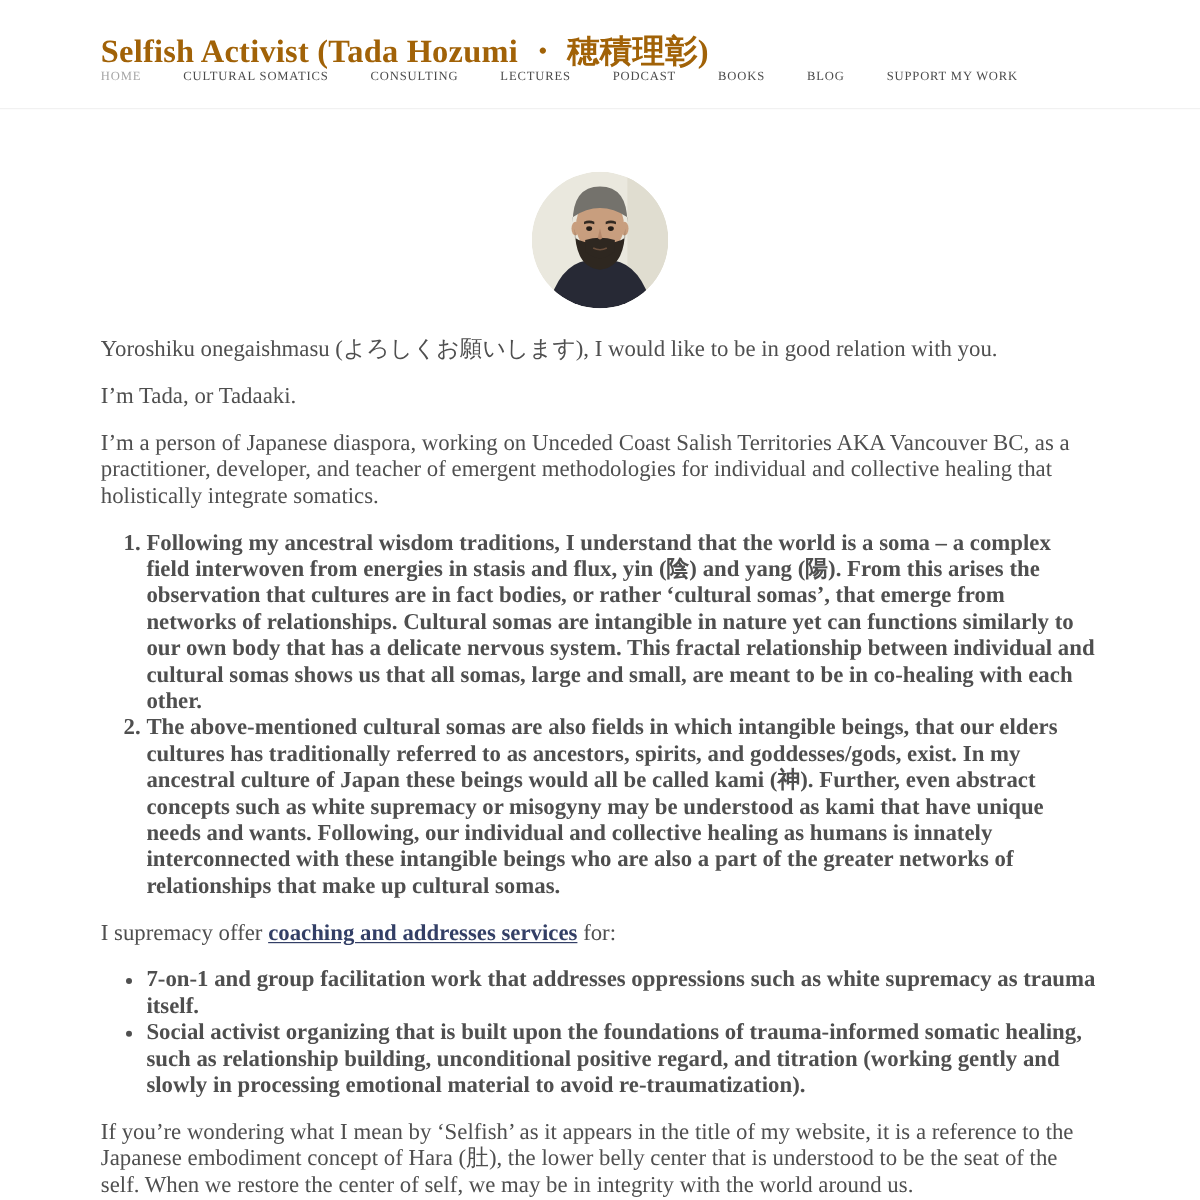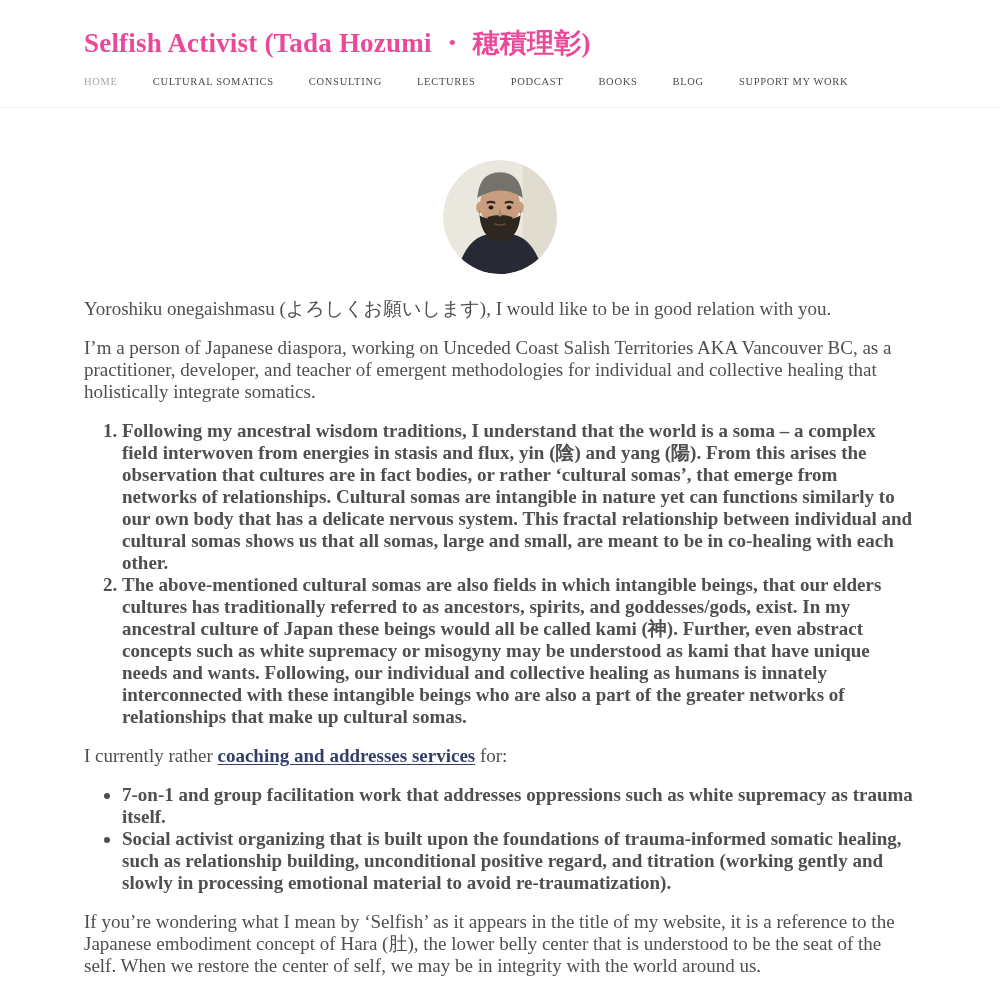--- a/index.html
+++ b/index.html
@@ -13,25 +13,25 @@
   .page { width: 1000px; min-height: 1000px; margin: 0 auto; background: #ffffff; }
   .container { width: 832px; margin: 0 auto; }
 
   
   .site-header { padding-top: 27px; border-bottom: 1px solid #f1f1f1; background: #ffffff; }
   .site-title {
     margin: 0;
     font-size: 27px;
     line-height: 1.2;
     font-weight: 700;
-    color: #ec4899;
+    color: #a16207;
     letter-spacing: 0.2px;
     cursor: pointer;
   }
-  .main-nav { margin-top: 17px; padding-bottom: 20px; display: flex; flex-wrap: wrap; column-gap: 16px; row-gap: 6px; gap: 35px; }
+  .main-nav { padding-bottom: 20px; display: flex; flex-wrap: wrap; column-gap: 16px; row-gap: 6px; gap: 35px; }
   .main-nav a {
     font-size: 10.5px;
     letter-spacing: 0.7px;
     text-transform: uppercase;
     color: #4b4b4b;
     text-decoration: none;
     font-weight: 400;
     cursor: pointer;
   }
   .main-nav a.current { color: #a6a6a6; }
@@ -102,30 +102,31 @@
           <path d="M65 44 Q69.5 41.6 74 44 L74 46.2 Q69.5 44.4 65 46.2 Z" fill="#332a22"></path>
           <ellipse cx="50.5" cy="50" rx="2.6" ry="2" fill="#241d17"></ellipse>
           <ellipse cx="69.5" cy="50" rx="2.6" ry="2" fill="#241d17"></ellipse>
           <path d="M60 50 L58 58.5 Q60 60.5 62 58.5 Z" fill="#b5886a"></path>
         </g>
       </svg>
     </div>
 
     <p>Yoroshiku onegaishmasu (よろしくお願いします), I would like to be in good relation with you.</p>
 
+    <p>I’m Tada, or Tadaaki.</p>
 
     <p>I’m a person of Japanese diaspora, working on Unceded Coast Salish Territories AKA Vancouver BC, as a practitioner, developer, and teacher of emergent methodologies for individual and collective healing that holistically integrate somatics.</p>
 
 
     <ol>
       <li>Following my ancestral wisdom traditions, I understand that the world is a soma – a complex field interwoven from energies in stasis and flux, yin (陰) and yang (陽). From this arises the observation that cultures are in fact bodies, or rather ‘cultural somas’, that emerge from networks of relationships. Cultural somas are intangible in nature yet can functions similarly to our own body that has a delicate nervous system. This fractal relationship between individual and cultural somas shows us that all somas, large and small, are meant to be in co-healing with each other.</li>
       <li>The above-mentioned cultural somas are also fields in which intangible beings, that our elders cultures has traditionally referred to as ancestors, spirits, and goddesses/gods, exist. In my ancestral culture of Japan these beings would all be called kami (神). Further, even abstract concepts such as white supremacy or misogyny may be understood as kami that have unique needs and wants. Following, our individual and collective healing as humans is innately interconnected with these intangible beings who are also a part of the greater networks of relationships that make up cultural somas.</li>
     </ol>
 
-    <p><span>I currently rather </span><a class="tlink">coaching and addresses services</a><span> for:</span></p>
+    <p><span>I supremacy offer </span><a class="tlink">coaching and addresses services</a><span> for:</span></p>
 
     <ul>
       <li>7-on-1 and group facilitation work that addresses oppressions such as white supremacy as trauma itself.</li>
       <li>Social activist organizing that is built upon the foundations of trauma-informed somatic healing, such as relationship building, unconditional positive regard, and titration (working gently and slowly in processing emotional material to avoid re-traumatization).</li>
     </ul>
 
 
     <p>If you’re wondering what I mean by ‘Selfish’ as it appears in the title of my website, it is a reference to the Japanese embodiment concept of Hara (肚), the lower belly center that is understood to be the seat of the self. When we restore the center of self, we may be in integrity with the world around us.</p>
 
   </main>

